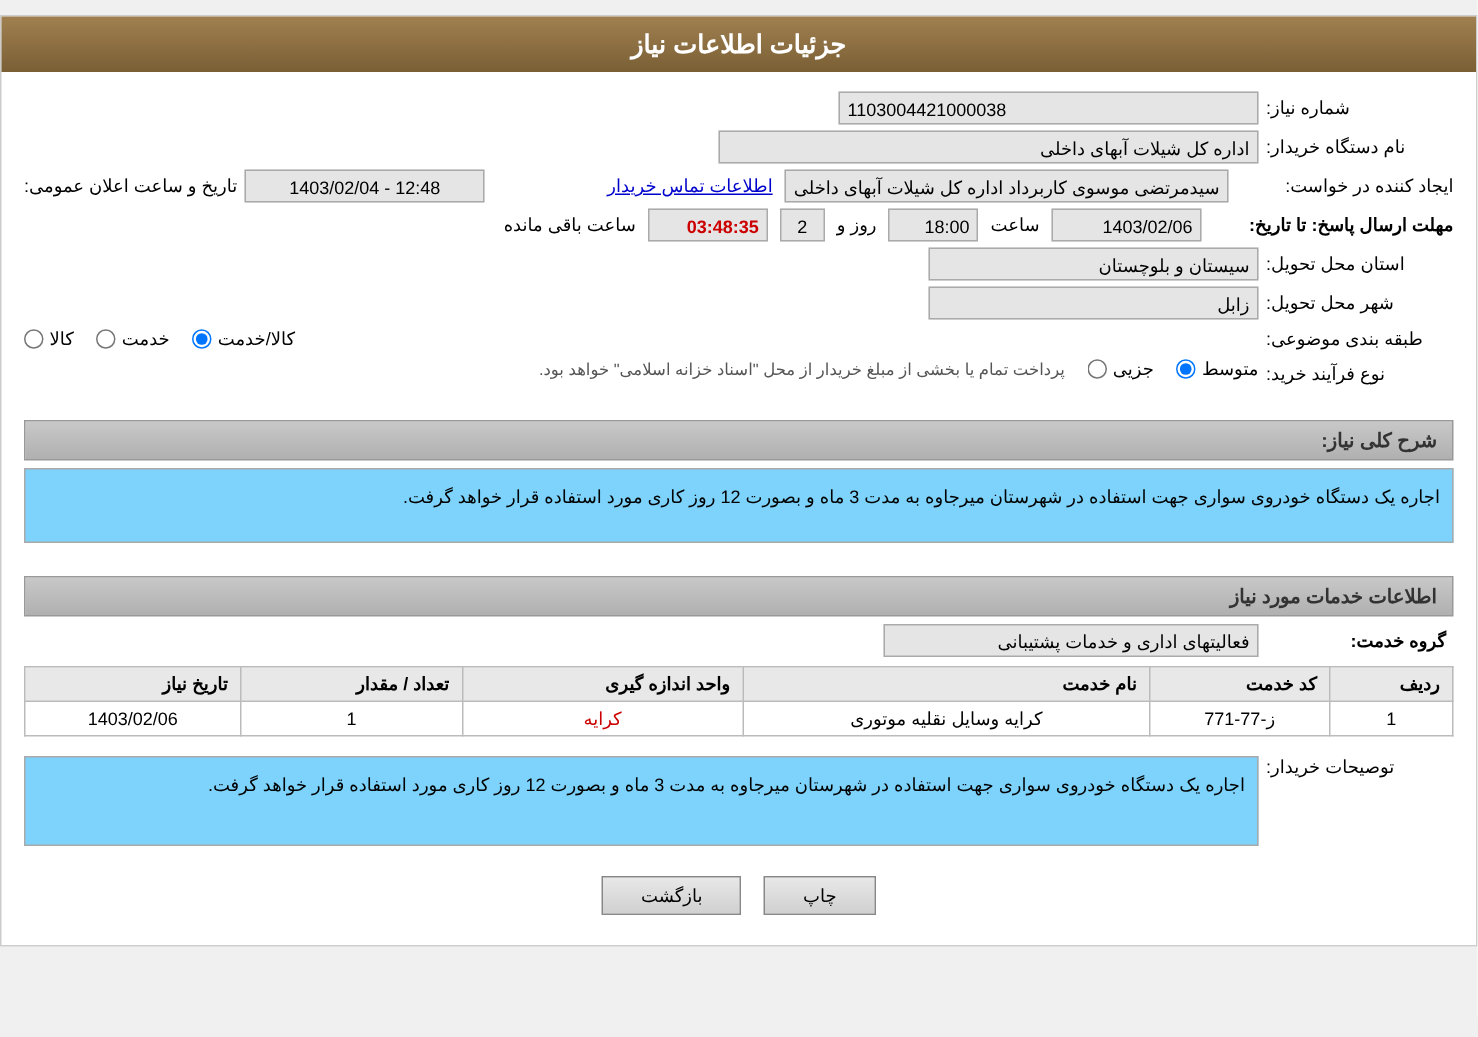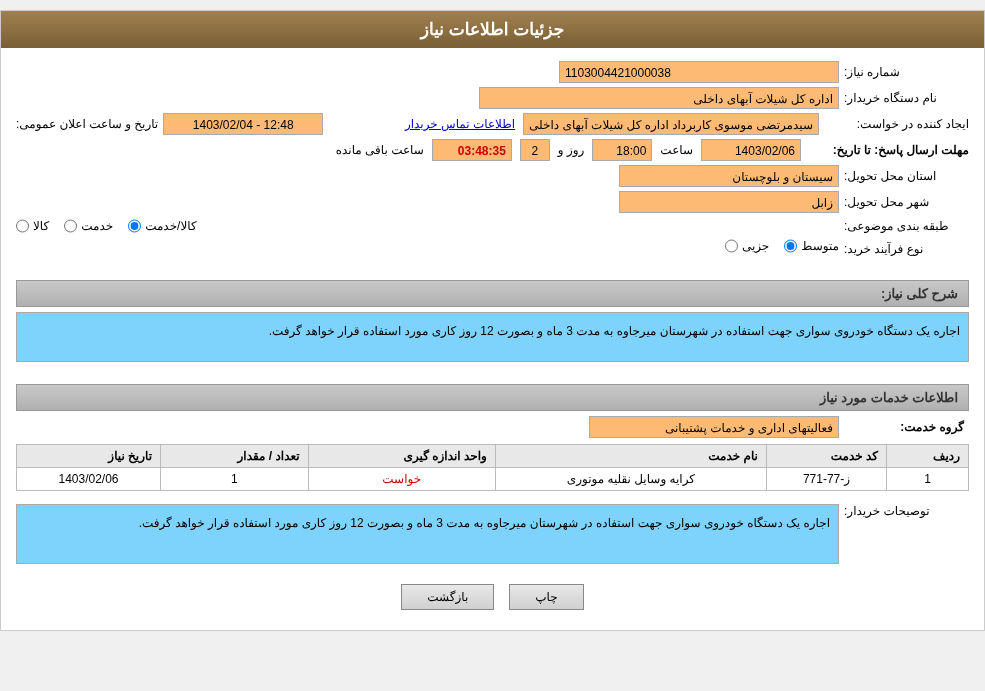--- a/index.html
+++ b/index.html
@@ -21,21 +21,21 @@
       text-align: center;
       padding: 8px 0;
       font-size: 17px;
       font-weight: bold;
     }
     .content {
       padding: 10px 15px;
     }
     .input-box {
       border: 1px solid #aaa;
-      background: #fdba74;
+      background: #e5e5e5;
       padding: 2px 5px;
       display: inline-block;
       min-width: 150px;
       height: 22px;
       line-height: 18px;
     }
     .input-box-wide {
       min-width: 300px;
     }
     .section-title {
@@ -234,20 +234,21 @@
           <div class="radio-group">
             <div class="radio-item">
               <span>جزیی</span>
               <input type="radio" name="nooe" style="">
             </div>
             <div class="radio-item">
               <span>متوسط</span>
               <input type="radio" name="nooe" checked="" style="">
             </div>
           </div>
+          <span style="color:#555; font-size:11px;">پرداخت تمام یا بخشی از مبلغ خریدار از محل "اسناد خزانه اسلامی" خواهد بود.</span>
         </div>
       </div>
     </div>
 
     <div class="section-title">شرح کلی نیاز:</div>
     <div class="description-box">اجاره یک دستگاه خودروی سواری جهت استفاده در شهرستان میرجاوه به مدت 3 ماه و بصورت 12 روز کاری مورد استفاده قرار خواهد گرفت.</div>
 
     <div class="section-title">اطلاعات خدمات مورد نیاز</div>
 
     <div class="group-service-row" style="margin-bottom:6px;">
@@ -264,21 +265,21 @@
           <th>واحد اندازه گیری</th>
           <th>تعداد / مقدار</th>
           <th>تاریخ نیاز</th>
         </tr>
       </thead>
       <tbody id="services-tbody">
       <tr>
             <td>1</td>
             <td>ز-77-771</td>
             <td>کرایه وسایل نقلیه موتوری</td>
-            <td style="color: rgb(204, 0, 0);">خواست</td>
+            <td style="color: rgb(204, 0, 0);">کرایه</td>
             <td>1</td>
             <td>1403/02/06</td>
           </tr>
         </tbody>
     </table>
 
     <div class="row-pair" style="margin-top:8px; align-items:flex-start;">
       <div class="label-part" style="padding-top:5px;">توصیحات خریدار:</div>
       <div class="value-part">
         <div class="description-box" style="min-height:60px;">اجاره یک دستگاه خودروی سواری جهت استفاده در شهرستان میرجاوه به مدت 3 ماه و بصورت 12 روز کاری مورد استفاده قرار خواهد گرفت.</div>

